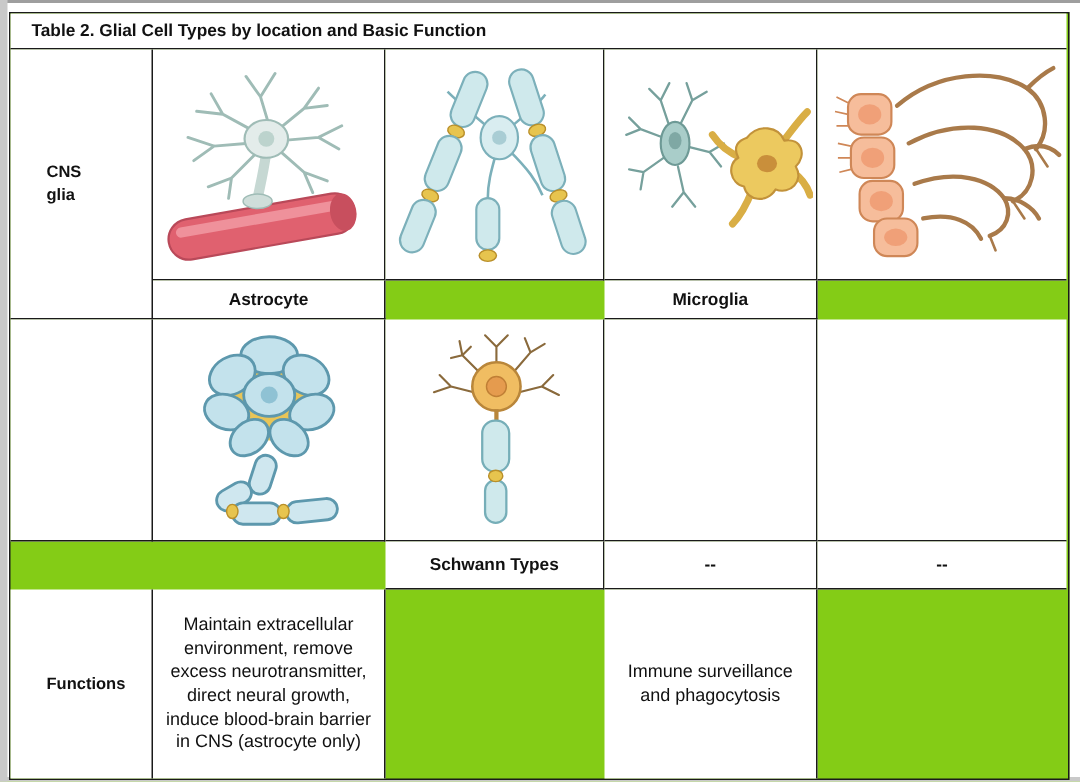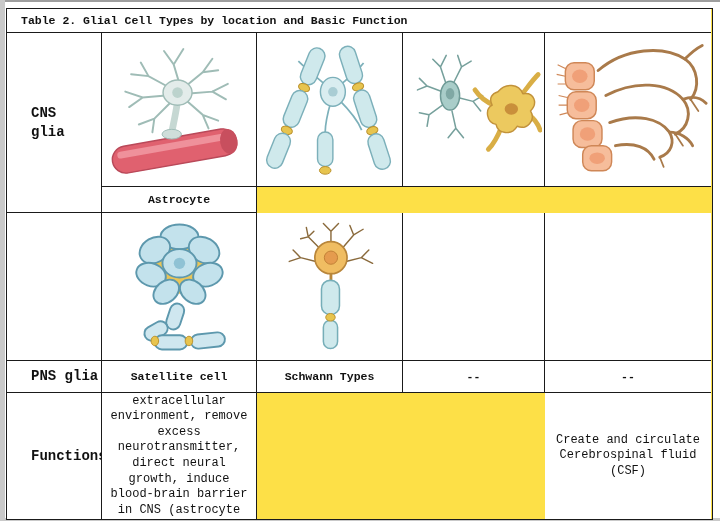--- a/index.html
+++ b/index.html
@@ -12,43 +12,42 @@
     overflow: hidden;
   }
   .edge-left  { position:absolute; left:0; top:0; width:5px;  height:521px; background:#c9c9c9; }
   .edge-top   { position:absolute; left:0; top:0; width:720px; height:2px;  background:#9e9e9e; }
   .edge-bottom{ position:absolute; left:0; top:518px; width:720px; height:3px; background:#c9c9c9; }
 
   .glia-table {
     position: absolute; left: 6px; top: 8px;
     width: 707px;
     border: 1.5px solid #1a1a1a;
-    background: #fde047;
+    background: #84cc16;
     display: grid;
     grid-template-columns: 95px 155px 146px 142px 166px;
     grid-template-rows: 24px 154px 26px 148px 32px 126px;
-    font-family: Liberation Mono, monospace;
   }
   .cell {
     border-right: 1px solid #1a1a1a;
     border-bottom: 1px solid #1a1a1a;
     display: flex; align-items: center; justify-content: center;
     overflow: hidden; background:#fff;
   }
   .no-r { border-right: none; }
   .no-b { border-bottom: none; }
 
   .title-cell {
     grid-column: 1 / -1; grid-row: 1;
     justify-content: flex-start; padding-left: 14px;
     font-weight: bold; font-size: 11.5px;
   }
   .label-cell {
     justify-content: flex-start; padding-left: 24px;
-    font-size: 14px; font-weight: 600; line-height: 1.3;
+    font-size: 11px; font-weight: 600; line-height: 1.3;
   }
   .label-cns { grid-column: 1; grid-row: 2 / span 2; }
   .label-cns span { display: inline-block; width: 36px; }
   .label-empty { grid-column: 1; grid-row: 4; }
   .label-pns { grid-column: 1; grid-row: 5; }
   .label-fn  { grid-column: 1; grid-row: 6; }
 
   .img-cell  { padding: 2px; }
   .name-cell { font-size: 11.5px; font-weight: 600; text-align: center; }
   .fn-cell   { font-size: 12px; line-height: 1.3; text-align: center; padding: 4px 8px; }
@@ -171,20 +170,21 @@
         <ellipse cx="41" cy="100" rx="8" ry="7"></ellipse>
         <ellipse cx="51" cy="125" rx="8" ry="6"></ellipse>
       </g>
       <g stroke="#cf8757" stroke-width="1.2" fill="none">
         <path d="M18 32 L10 28 M18 40 L9 38 M18 48 L10 48 M20 62 L11 60 M20 70 L11 70 M20 78 L12 80"></path>
       </g>
     </svg>
   </div>
 
   <div class="cell name-cell" style="grid-column:2;grid-row:3;">Astrocyte</div>
+  <div class="cell name-cell" style="grid-column:4;grid-row:3;">Microglia</div>
 
   <div class="cell label-cell label-empty"></div>
 
   <div class="cell img-cell" style="grid-column:2;grid-row:4;">
     <svg width="150" height="142" viewBox="0 0 155 150">
       <circle cx="78" cy="52" r="30" fill="#e9c557"></circle>
       <g fill="#c3e2ec" stroke="#5d98ad" stroke-width="2">
         <ellipse cx="78" cy="22" rx="20" ry="13"></ellipse>
         <ellipse cx="104" cy="36" rx="17" ry="13" transform="rotate(30 104 36)"></ellipse>
         <ellipse cx="108" cy="62" rx="16" ry="12" transform="rotate(-20 108 62)"></ellipse>
@@ -224,23 +224,21 @@
         <rect x="64" y="68" width="19" height="36" rx="9"></rect>
         <rect x="66" y="110" width="15" height="30" rx="7.5"></rect>
       </g>
       <ellipse cx="73.5" cy="107" rx="5" ry="4" fill="#e7c44e" stroke="#b98f2a"></ellipse>
     </svg>
   </div>
 
   <div class="cell" style="grid-column:4;grid-row:4;"></div>
   <div class="cell no-r" style="grid-column:5;grid-row:4;"></div>
 
-  <div class="cell label-cell label-pns">PNS glia</div>
-  <div class="cell name-cell" style="grid-column:2;grid-row:5;">Satellite cell</div>
   <div class="cell name-cell" style="grid-column:3;grid-row:5;">Schwann Types</div>
   <div class="cell name-cell" style="grid-column:4;grid-row:5;">--</div>
   <div class="cell name-cell no-r" style="grid-column:5;grid-row:5;">--</div>
 
   <div class="cell label-cell label-fn no-b">Functions</div>
   <div class="cell fn-cell no-b" style="grid-column:2;grid-row:6;">Maintain extracellular environment, remove excess neurotransmitter, direct neural growth, induce blood-brain barrier in CNS (astrocyte only)</div>
-  <div class="cell fn-cell no-b no-r" style="grid-column:5;grid-row:6;">Create and circulate Cerebrospinal fluid (CSF)</div>
+  <div class="cell fn-cell no-b" style="grid-column:4;grid-row:6;">Immune surveillance and phagocytosis</div>
 
 </div>
 
 </body></html>

